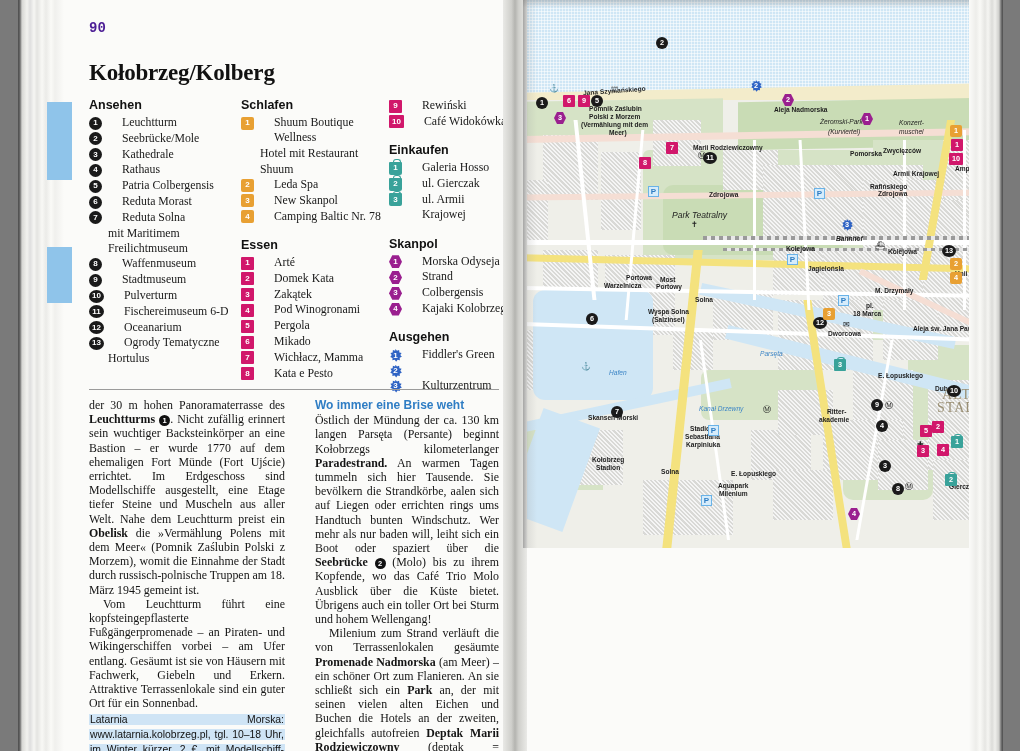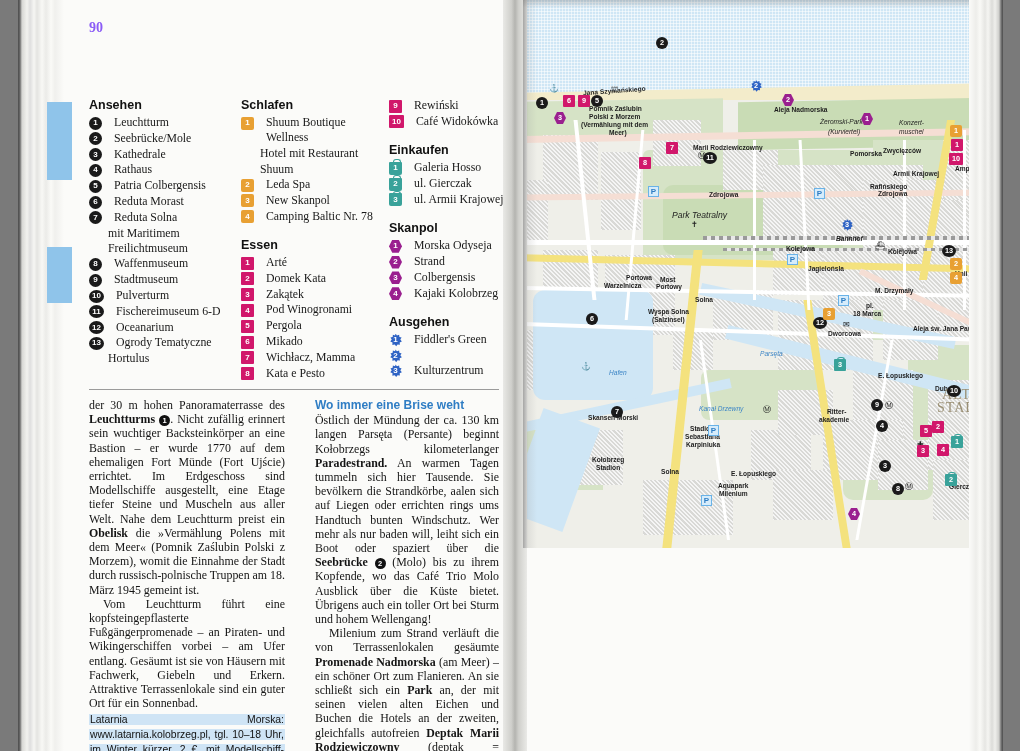--- a/index.html
+++ b/index.html
@@ -30,22 +30,22 @@
   }
   .blue-tab {
     position: absolute; left: 29px; width: 25px;
     background: #8fc4ea;
   }
   .tab1 { top: 102px; height: 78px; }
   .tab2 { top: 247px; height: 56px; }
 
   .page-num {
     position: absolute; left: 71px; top: 20px;
-    font-family: Liberation Serif, serif;
-    font-size: 14px; font-weight: bold; color: #8b5cf6;
+    font-family: Liberation Mono, monospace;
+    font-size: 14px; font-weight: bold; color: #4c1d95;
   }
   .town-title {
     position: absolute; left: 71px; top: 60px;
     font-family: "Liberation Serif", serif;
     font-size: 23px; font-weight: bold; color: #111;
     letter-spacing: -0.2px;
   }
 
   
   .legend {
@@ -61,21 +61,21 @@
     font-size: 12.5px; font-weight: bold; color: #111;
     margin-bottom: 3px;
   }
   .cat-head.spaced { margin-top: 14px; }
   .legend-group { margin-bottom: 0; }
   .li {
     display: flex; align-items: flex-start;
     font-size: 11.8px; line-height: 15.4px; color: #181818;
     margin-bottom: 0.4px;
   }
-  .li .lbl { padding-left: 12px; }
+  .li .lbl { padding-left: 20px; }
   .cont-line { font-size: 11.8px; line-height: 15.4px; color: #181818; padding-left: 19px; }
 
   
   .mk {
     flex: 0 0 auto; width: 13px; height: 13px;
     font-family: "Liberation Sans", sans-serif;
     font-size: 8px; font-weight: bold; color: #fff;
     display: flex; align-items: center; justify-content: center;
     margin-top: 1.6px; line-height: 1;
   }
@@ -268,20 +268,21 @@
 <body>
 
 <div class="book">
 
   <div class="page-left">
     <div class="gutter-left"></div>
     <div class="blue-tab tab1"></div>
     <div class="blue-tab tab2"></div>
 
     <div class="page-num">90</div>
+    <div class="town-title">Kołobrzeg/Kolberg</div>
 
     <div class="legend">
       <div class="legend-col lc1">
           <div class="legend-group">
             <div class="cat-head">Ansehen</div>
             <div class="li">
               <span class="mk circle">1</span>
               <span class="lbl">Leuchtturm</span>
             </div>
             <div class="li">

